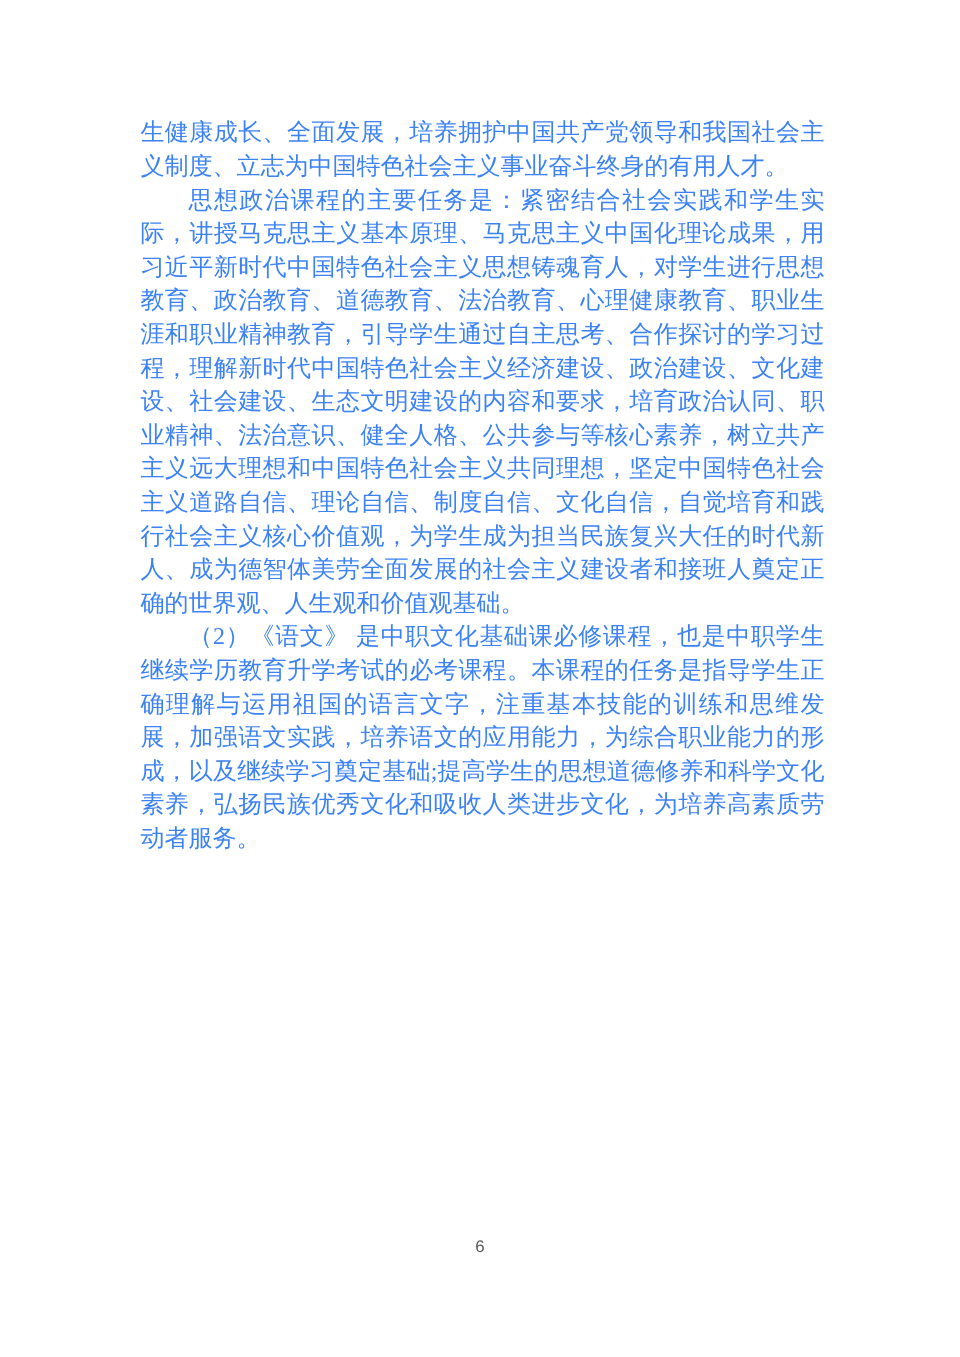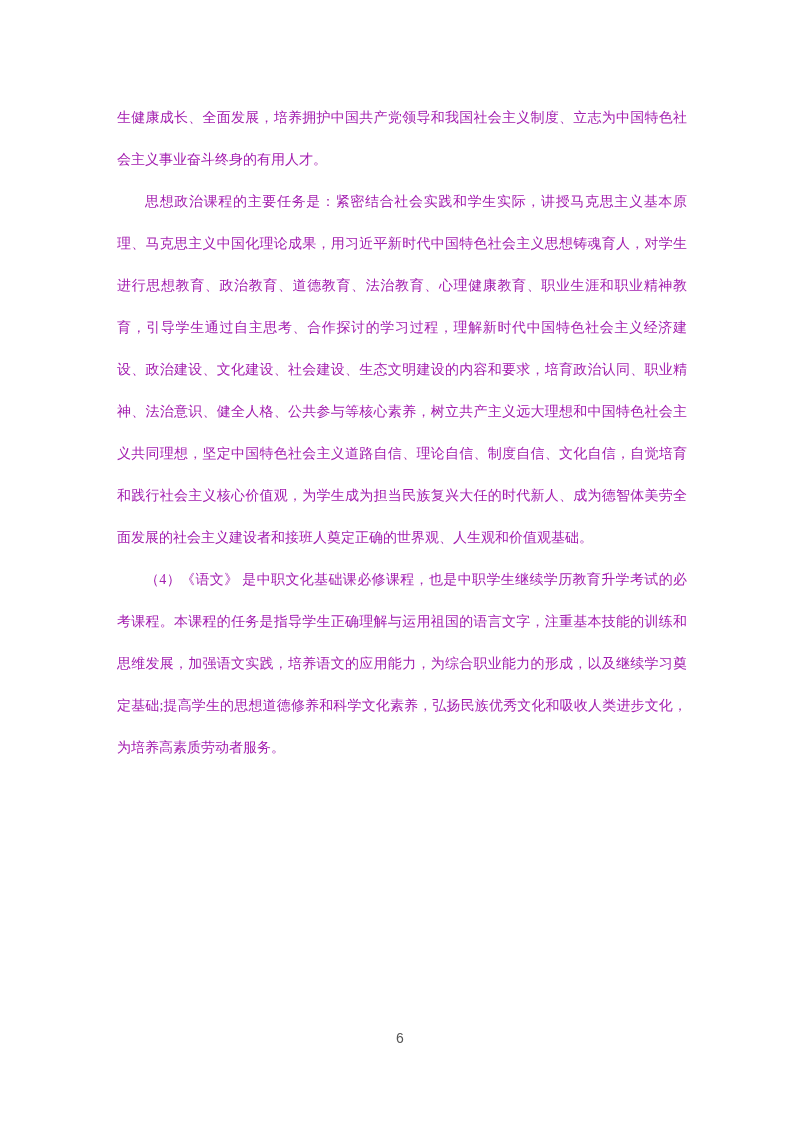--- a/index.html
+++ b/index.html
@@ -10,23 +10,23 @@
     height: 1131px;
     background: #ffffff;
     overflow: hidden;
     font-family: "Liberation Serif", "DejaVu Serif", serif;
   }
   .content {
     position: absolute;
     left: 117px;
     top: 97px;
     width: 570px;
-    font-size: 14px;
-    line-height: 42px;
-    color: #a21caf;
+    font-size: 20px;
+    line-height: 28px;
+    color: #3b82f6;
     text-align: justify;
     text-justify: inter-ideograph;
     letter-spacing: 0;
     word-break: normal;
   }
   .para { margin: 0; }
   .para.indent { text-indent: 2em; }
   .footer {
     position: absolute;
     left: 0;
@@ -41,18 +41,18 @@
     font-family: "Liberation Sans", "DejaVu Sans", sans-serif;
   }
 </style>
 </head>
 <body>
 
 <div class="page">
   <div class="content">
     <p class="para">生健康成长、全面发展，培养拥护中国共产党领导和我国社会主义制度、立志为中国特色社会主义事业奋斗终身的有用人才。</p>
     <p class="para indent">思想政治课程的主要任务是：紧密结合社会实践和学生实际，讲授马克思主义基本原理、马克思主义中国化理论成果，用习近平新时代中国特色社会主义思想铸魂育人，对学生进行思想教育、政治教育、道德教育、法治教育、心理健康教育、职业生涯和职业精神教育，引导学生通过自主思考、合作探讨的学习过程，理解新时代中国特色社会主义经济建设、政治建设、文化建设、社会建设、生态文明建设的内容和要求，培育政治认同、职业精神、法治意识、健全人格、公共参与等核心素养，树立共产主义远大理想和中国特色社会主义共同理想，坚定中国特色社会主义道路自信、理论自信、制度自信、文化自信，自觉培育和践行社会主义核心价值观，为学生成为担当民族复兴大任的时代新人、成为德智体美劳全面发展的社会主义建设者和接班人奠定正确的世界观、人生观和价值观基础。</p>
-    <p class="para indent">（4）《语文》 是中职文化基础课必修课程，也是中职学生继续学历教育升学考试的必考课程。本课程的任务是指导学生正确理解与运用祖国的语言文字，注重基本技能的训练和思维发展，加强语文实践，培养语文的应用能力，为综合职业能力的形成，以及继续学习奠定基础;提高学生的思想道德修养和科学文化素养，弘扬民族优秀文化和吸收人类进步文化，为培养高素质劳动者服务。</p>
+    <p class="para indent">（2）《语文》 是中职文化基础课必修课程，也是中职学生继续学历教育升学考试的必考课程。本课程的任务是指导学生正确理解与运用祖国的语言文字，注重基本技能的训练和思维发展，加强语文实践，培养语文的应用能力，为综合职业能力的形成，以及继续学习奠定基础;提高学生的思想道德修养和科学文化素养，弘扬民族优秀文化和吸收人类进步文化，为培养高素质劳动者服务。</p>
   </div>
   <div class="footer">
     <span class="page-number">6</span>
   </div>
 </div>
 
 </body></html>

